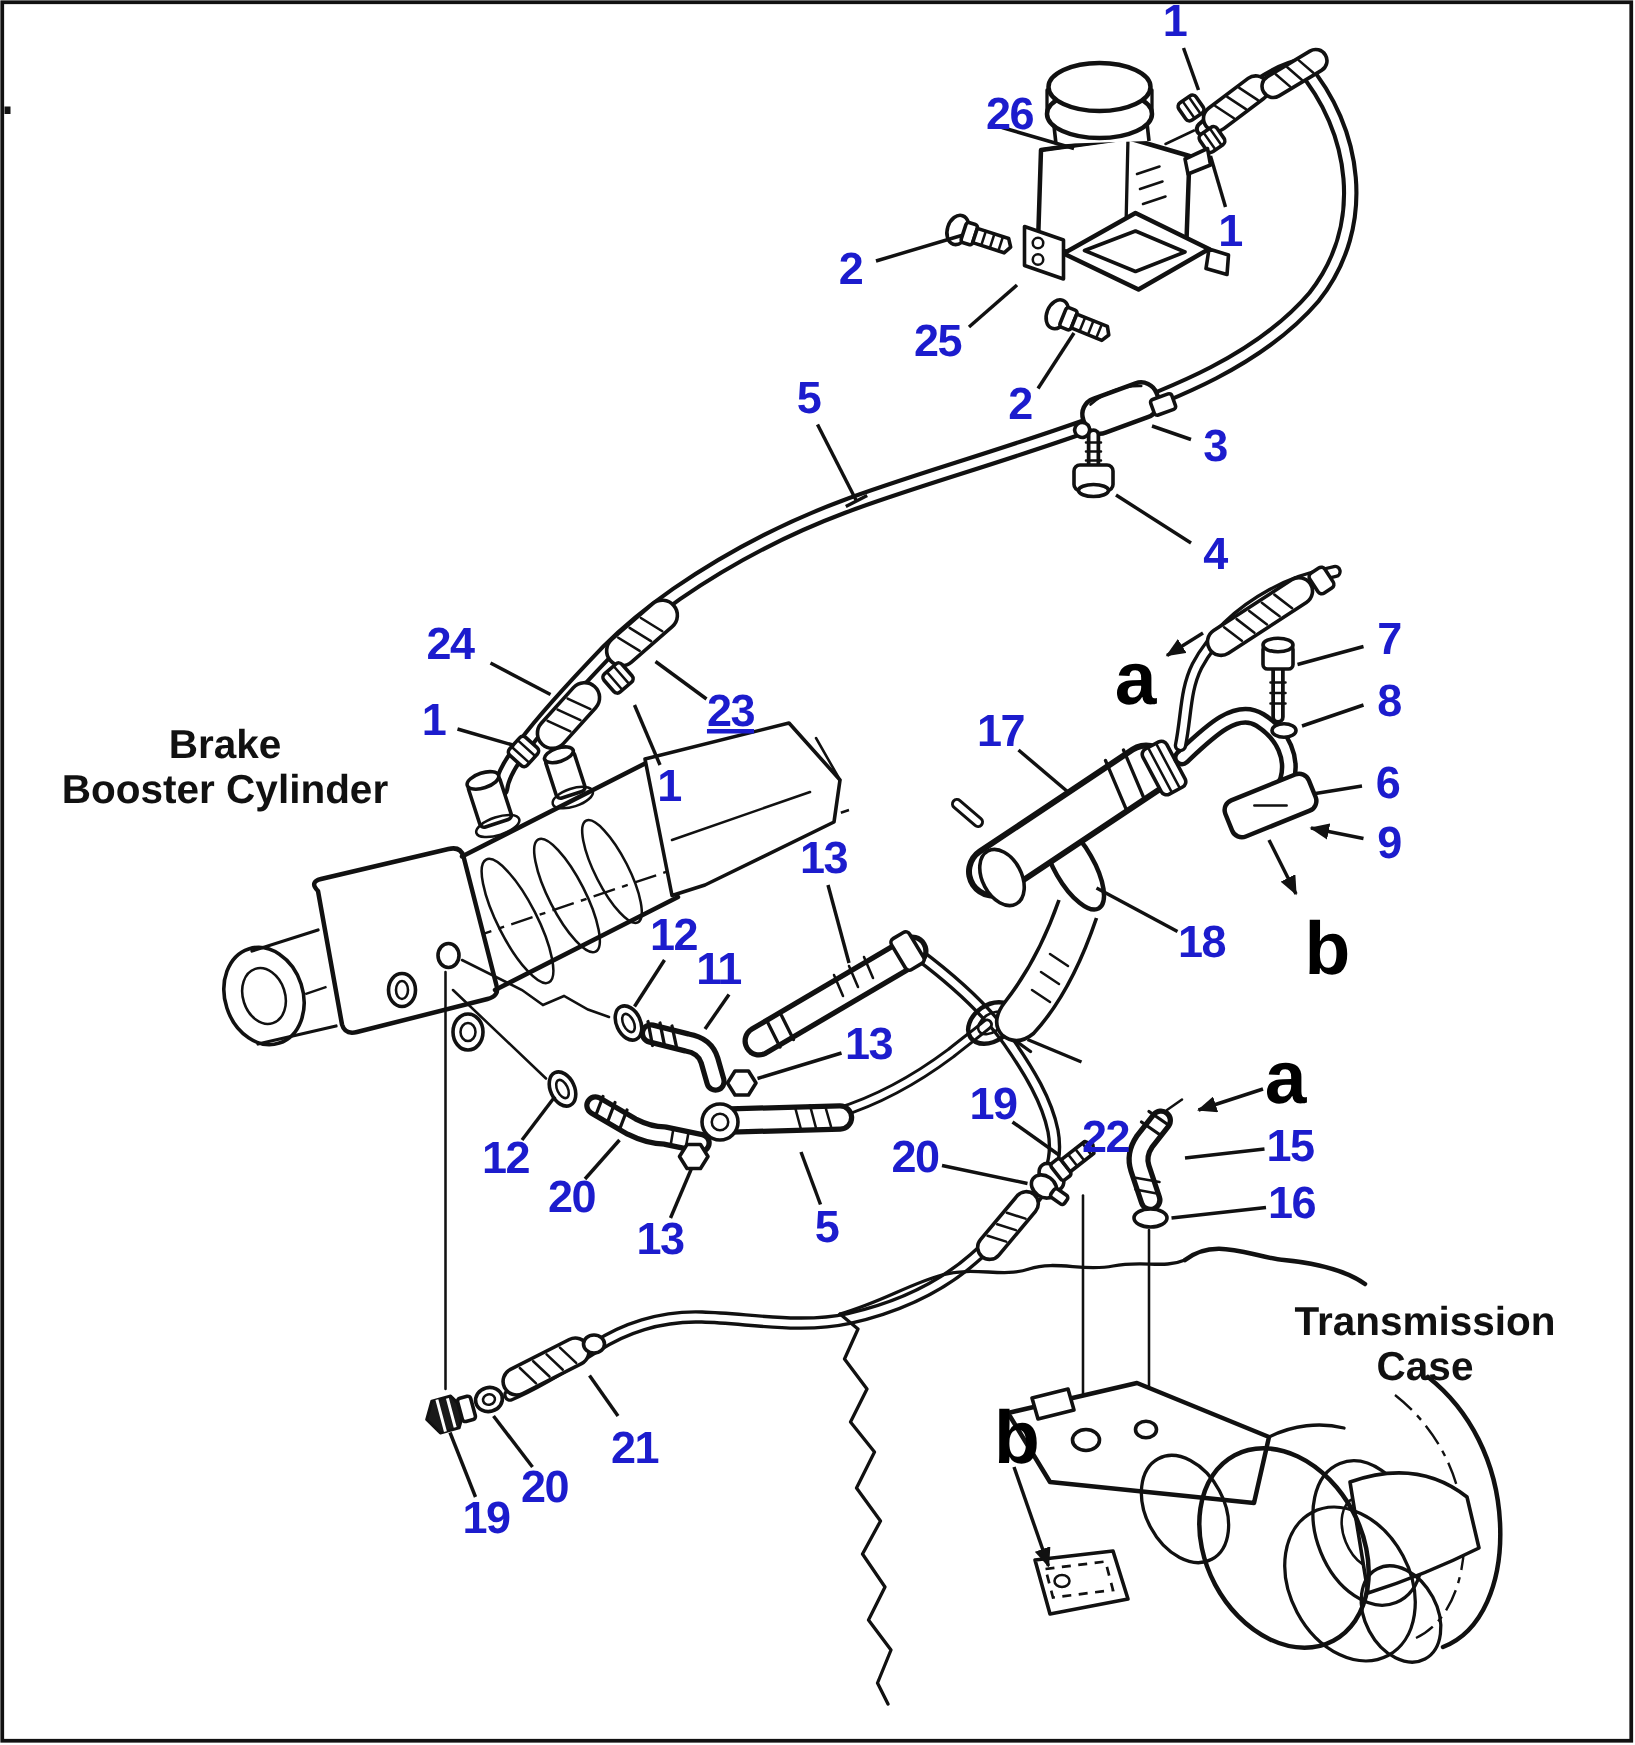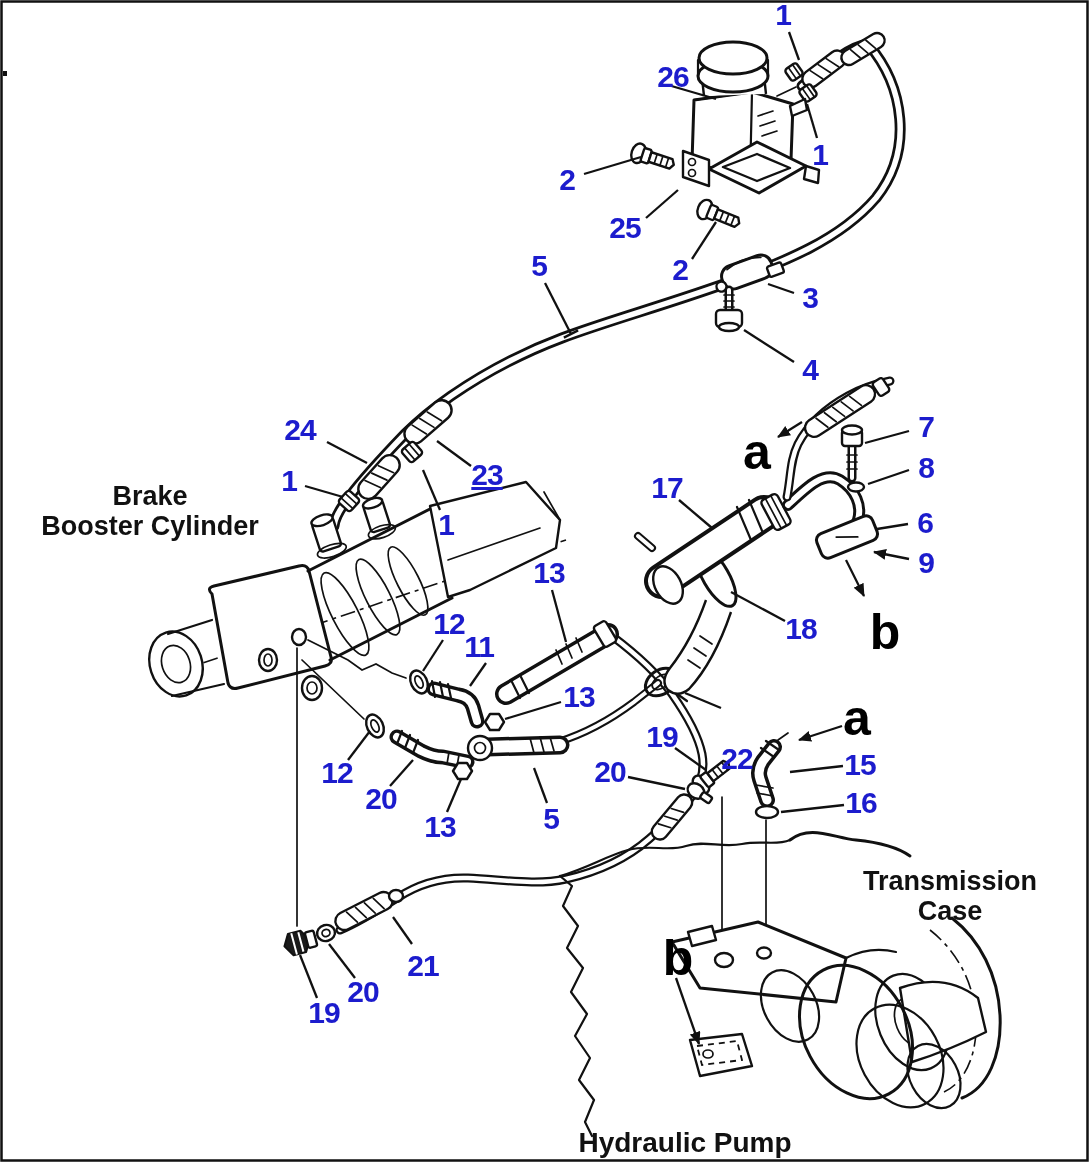--- a/index.html
+++ b/index.html
@@ -439,15 +439,14 @@
       <span class="callout" style="left: 423px; top: 953px; margin-top: 13px;">21</span>
       <span class="callout" style="left: 363px; top: 992px;">20</span>
       <span class="callout" style="left: 324px; top: 1013px;">19</span>
       <span class="ref-letter" style="left: 757px; top: 452px;">a</span>
       <span class="ref-letter" style="left: 885px; top: 632px;">b</span>
       <span class="ref-letter" style="left: 857px; top: 718px;">a</span>
       <span class="ref-letter" style="left: 678px; top: 958px;">b</span>
       <div class="text-label" style="left: 150px; top: 512px; font-size: 27px;">Brake
 Booster Cylinder</div>
       <div class="text-label" style="left: 950px; top: 897px; font-size: 27px;">Transmission Case</div>
-      <div class="text-label" style="left: 685px; top: 1143px; font-size: 28px;">Hydraulic Pump</div>
     </div>
 </div>
 
 </body></html>

